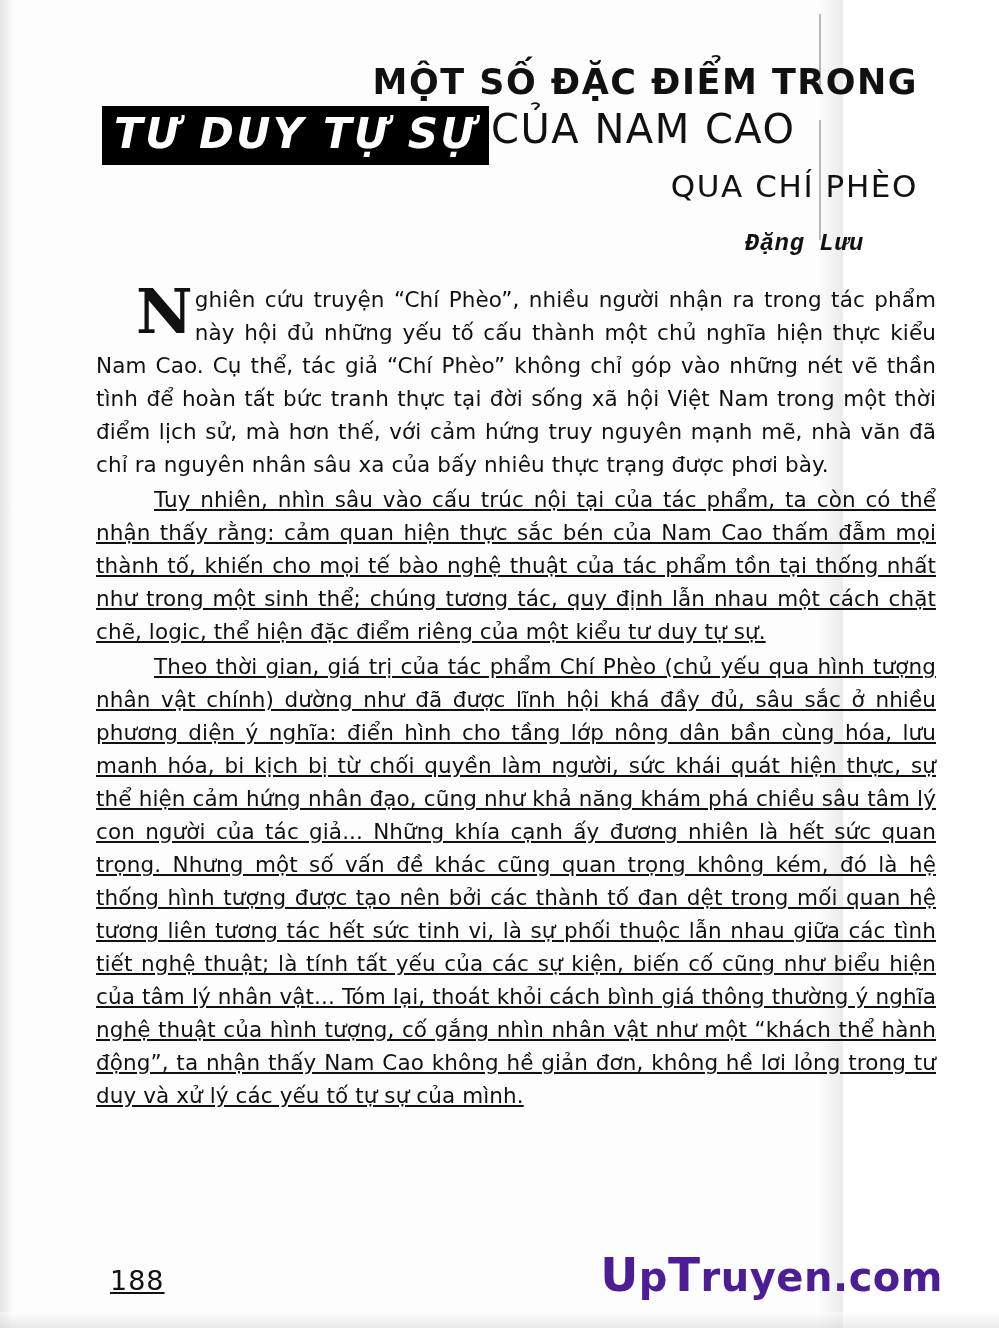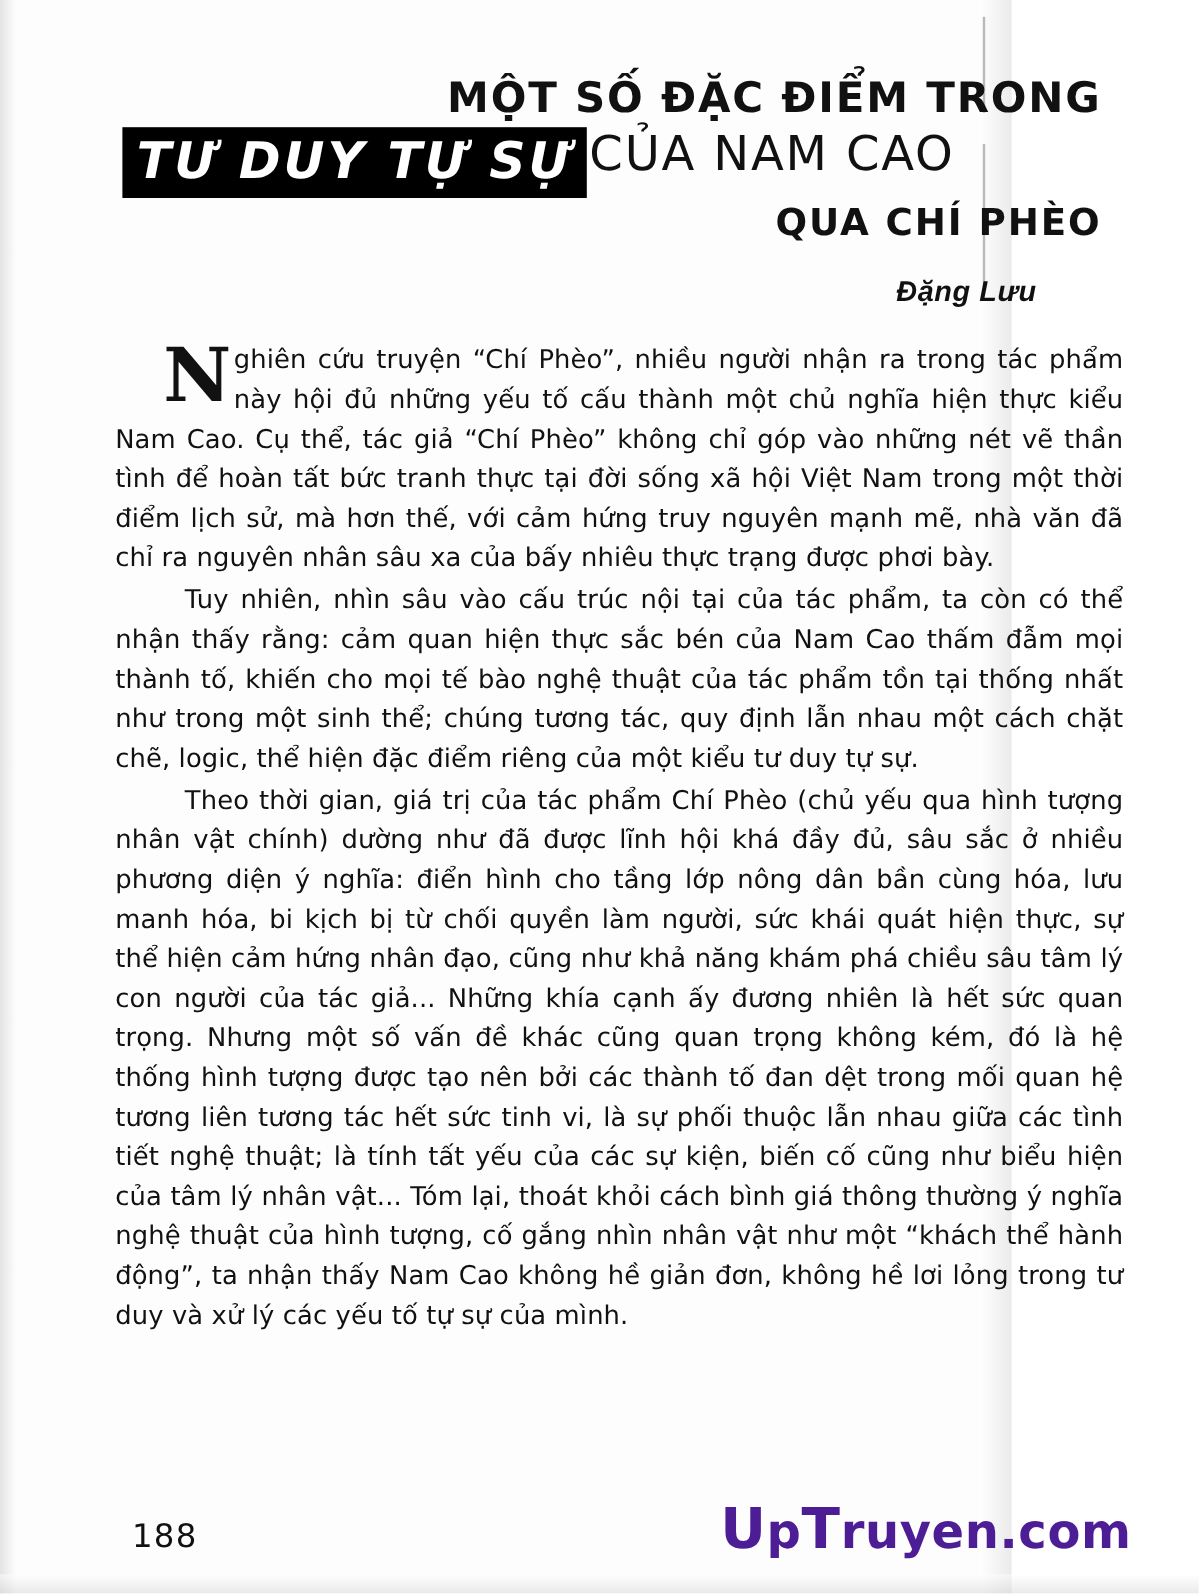--- a/index.html
+++ b/index.html
@@ -94,50 +94,51 @@
   .title-rest {
     font-weight: 400;
     font-size: 40px;
     letter-spacing: 1.5px;
     margin-left: 2px;
   }
   .title-line-3 {
     position: absolute;
     right: 18px;
     top: 124px;
-    font-weight: 700;
+    font-weight: 400;
     font-size: 31px;
     letter-spacing: 1.6px;
     white-space: nowrap;
   }
 
   .author {
     text-align: right;
     padding-right: 72px;
     margin-top: 6px;
     margin-bottom: 26px;
-    font-family: Liberation Sans, sans-serif;
+    font-family: Liberation Mono, monospace;
     font-style: italic;
     font-weight: 700;
     font-size: 24px;
     letter-spacing: .5px;
   }
 
   
   .body-text p {
     margin: 0 0 2px 0;
     font-family: "DejaVu Sans", sans-serif;
     font-size: 21.5px;
     line-height: 33px;
     text-align: justify;
     text-justify: inter-word;
     letter-spacing: .1px;
   }
   .body-text p.indent {
     text-indent: 58px;
+    text-decoration: underline;
   }
   .dropcap-para {
     position: relative;
     min-height: 40px;
   }
   .dropcap {
     float: left;
     font-family: "DejaVu Serif", serif;
     font-weight: 700;
     font-size: 62px;
@@ -163,20 +164,21 @@
     height: 64px;
   }
   .page-number {
     position: absolute;
     left: 110px;
     bottom: 6px;
     font-family: "DejaVu Sans", sans-serif;
     font-size: 27px;
     font-weight: 400;
     letter-spacing: 1px;
+    text-decoration: underline;
   }
   .watermark {
     position: absolute;
     right: 56px;
     bottom: 0px;
     font-family: "DejaVu Sans", sans-serif;
     font-weight: 700;
     font-size: 40px;
     letter-spacing: .5px;
     color: #4c1d95;

